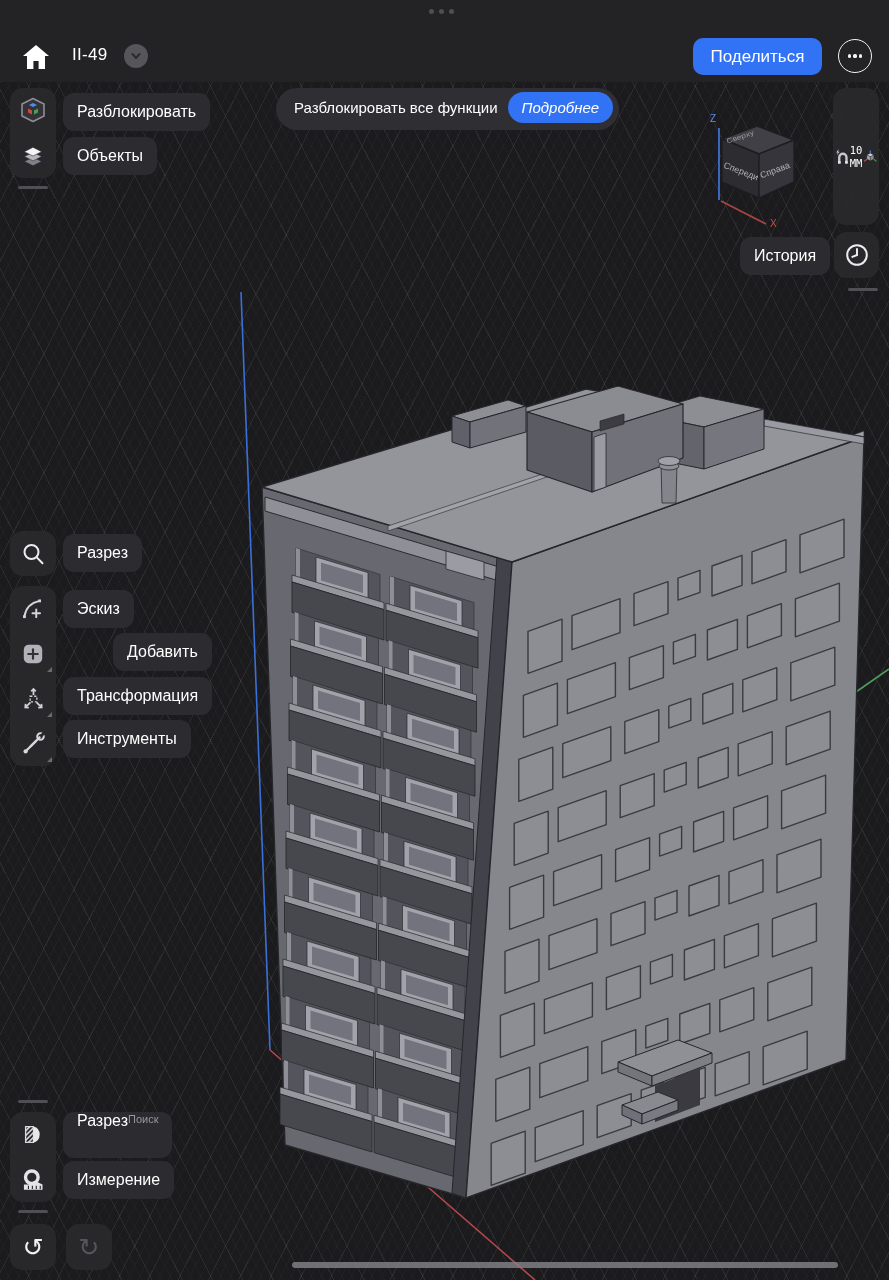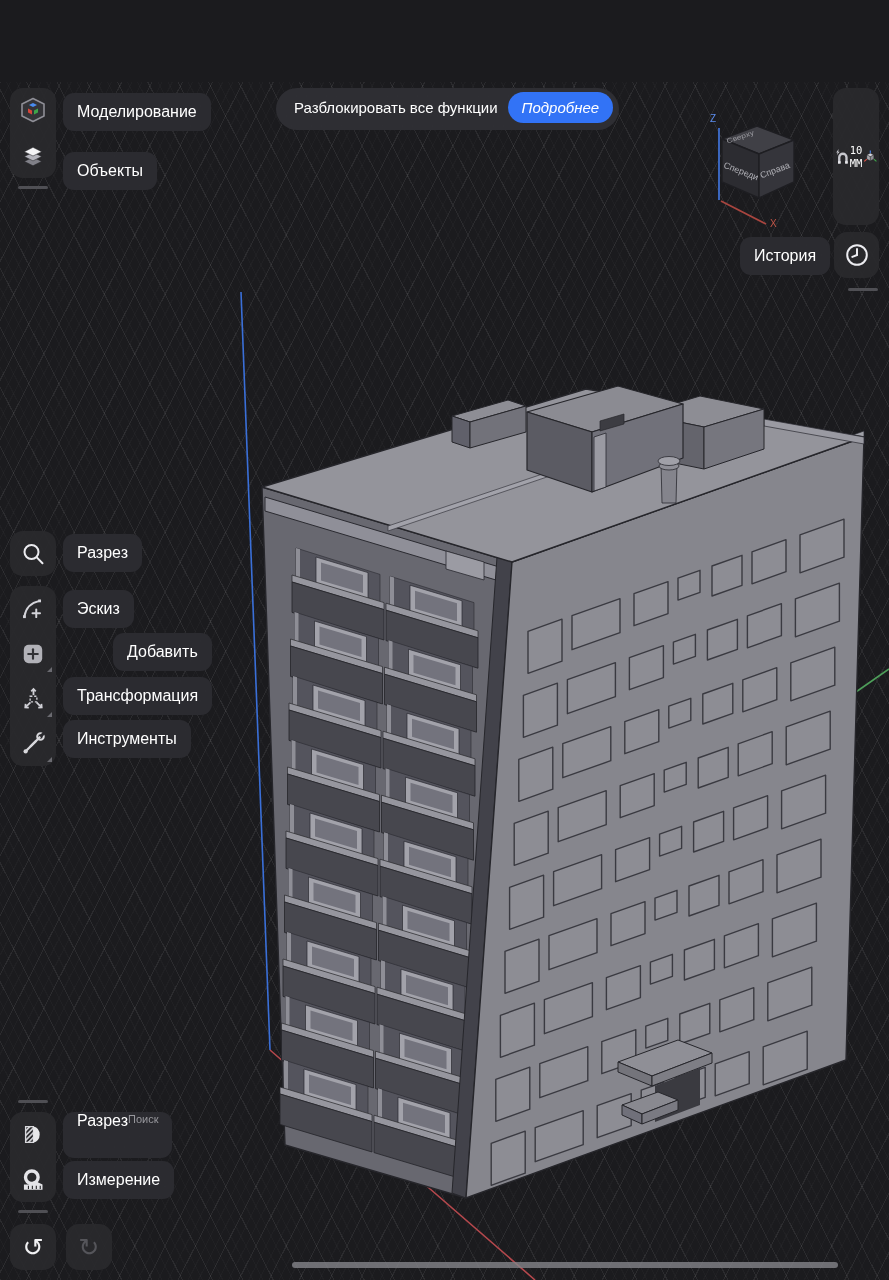--- a/index.html
+++ b/index.html
@@ -176,20 +176,45 @@
         <polygon points="618,1062 678,1040 712,1053 652,1076" fill="#8f8f96" stroke="#26262b" stroke-width="1"></polygon>
         <polygon points="618,1062 652,1076 652,1086 618,1072" fill="#74747b" stroke="#26262b" stroke-width="1"></polygon>
         <polygon points="652,1076 712,1053 712,1063 652,1086" fill="#7e7e85" stroke="#26262b" stroke-width="1"></polygon>
         <polygon points="622,1105 658,1092 678,1100 642,1114" fill="#898990" stroke="#26262b" stroke-width="1"></polygon>
         <polygon points="622,1105 642,1114 642,1124 622,1115" fill="#70707a" stroke="#26262b" stroke-width="1"></polygon>
         <polygon points="642,1114 678,1100 678,1110 642,1124" fill="#7a7a82" stroke="#26262b" stroke-width="1"></polygon>
       </g>
     </g>
   </svg>
 
+  <div class="topbar">
+    <div class="sysdots">
+        <i></i>
+        <i></i>
+        <i></i>
+      </div>
+    <div class="homebtn">
+      <svg width="30" height="28" viewBox="0 0 30 28">
+        <path d="M15 2 L28 13 H24 V26 H6 V13 H2 Z" fill="#ffffff"></path>
+        <rect x="12.4" y="18" width="5.2" height="8" fill="#232326"></rect>
+      </svg>
+    </div>
+    <div class="doc-title">II-49</div>
+    <div class="title-chevron">
+      <svg width="14" height="14" viewBox="0 0 14 14">
+        <polyline points="3.5,5 7,9 10.5,5" fill="none" stroke="#2c2c2f" stroke-width="2" stroke-linecap="round" stroke-linejoin="round"></polyline>
+      </svg>
+    </div>
+    <div class="sharebtn">Поделиться</div>
+    <div class="morebtn">
+      <i></i>
+        <i></i>
+        <i></i>
+    </div>
+  </div>
 
   <div class="promo">
     <span>Разблокировать все функции</span>
     <span class="cta">Подробнее</span>
   </div>
 
   <div class="igroup" style="top:88px;">
     <div class="ibtn">
       <svg width="30" height="30" viewBox="0 0 30 30">
         <polygon points="15,2.5 26,8 26,20 15,25.5 4,20 4,8" fill="rgba(58,58,64,.6)" stroke="#8e8e96" stroke-width="1.6" stroke-linejoin="round"></polygon>
@@ -200,22 +225,22 @@
     </div>
     <div class="ibtn">
       <svg width="26" height="26" viewBox="0 0 24 24">
         <polygon points="12,13 20,17 12,21 4,17" fill="#808088" stroke="#232327" stroke-width="0.5"></polygon>
         <polygon points="12,8.5 20,12.5 12,16.5 4,12.5" fill="#b4b4bc" stroke="#232327" stroke-width="0.5"></polygon>
         <polygon points="12,4 20,8 12,12 4,8" fill="#f4f4f6" stroke="#232327" stroke-width="0.5"></polygon>
       </svg>
     </div>
   </div>
   <div class="handle" style="left:18px; top:186px;"></div>
-  <div class="pill" style="left:63px; top:93px;">Моделирование</div>
-  <div class="pill" style="left:63px; top:152px;">Объекты</div>
+  <div class="pill" style="left:63px; top:93px;">Разблокировать</div>
+  <div class="pill" style="left:63px; top:137px;">Объекты</div>
 
   <div class="igroup" style="top:531px; height:45px;">
     <div class="ibtn">
       <svg width="26" height="26" viewBox="0 0 26 26">
         <circle cx="11.5" cy="11" r="7" fill="none" stroke="#ececf0" stroke-width="2"></circle>
         <line x1="16.8" y1="16.4" x2="22.5" y2="22.2" stroke="#ececf0" stroke-width="2" stroke-linecap="round"></line>
       </svg>
     </div>
   </div>
   <div class="pill" style="left:63px; top:534px;">Разрез</div>

